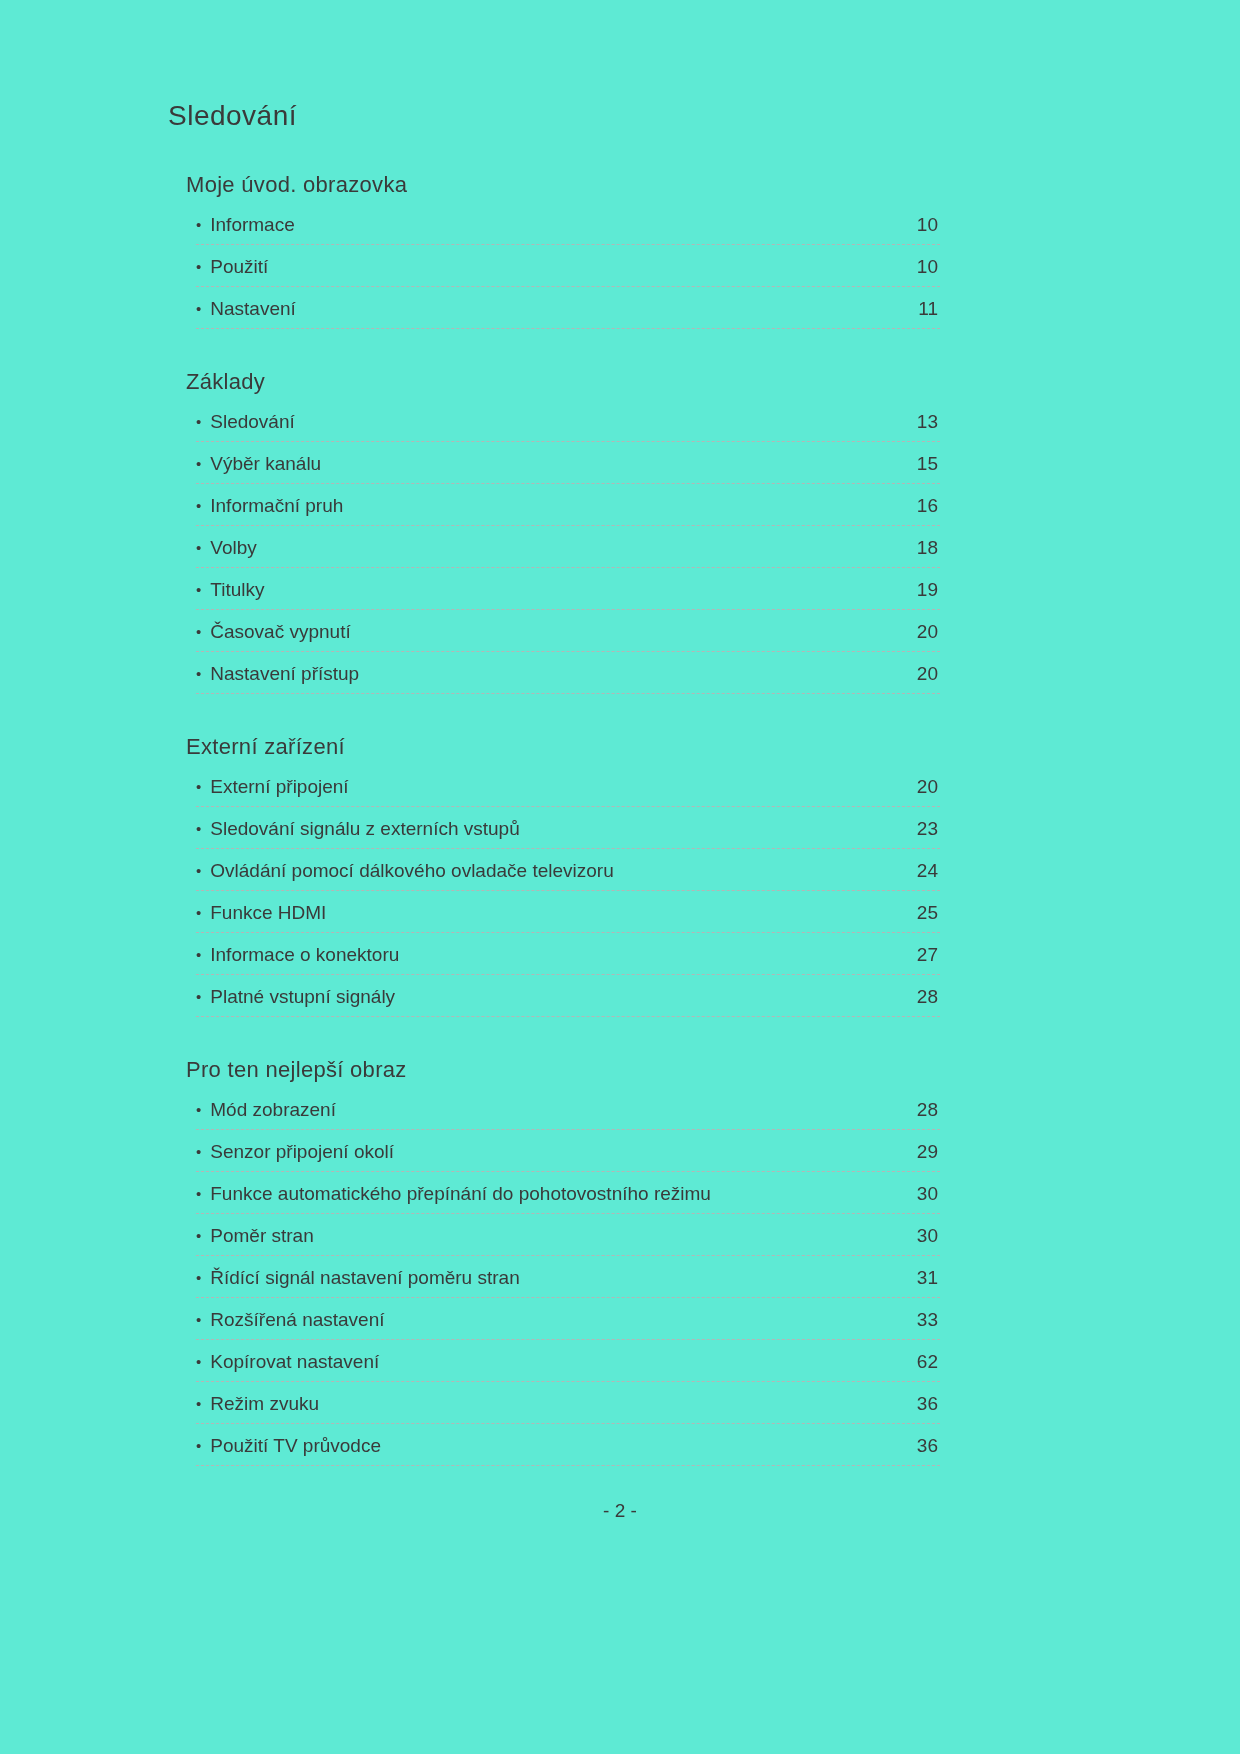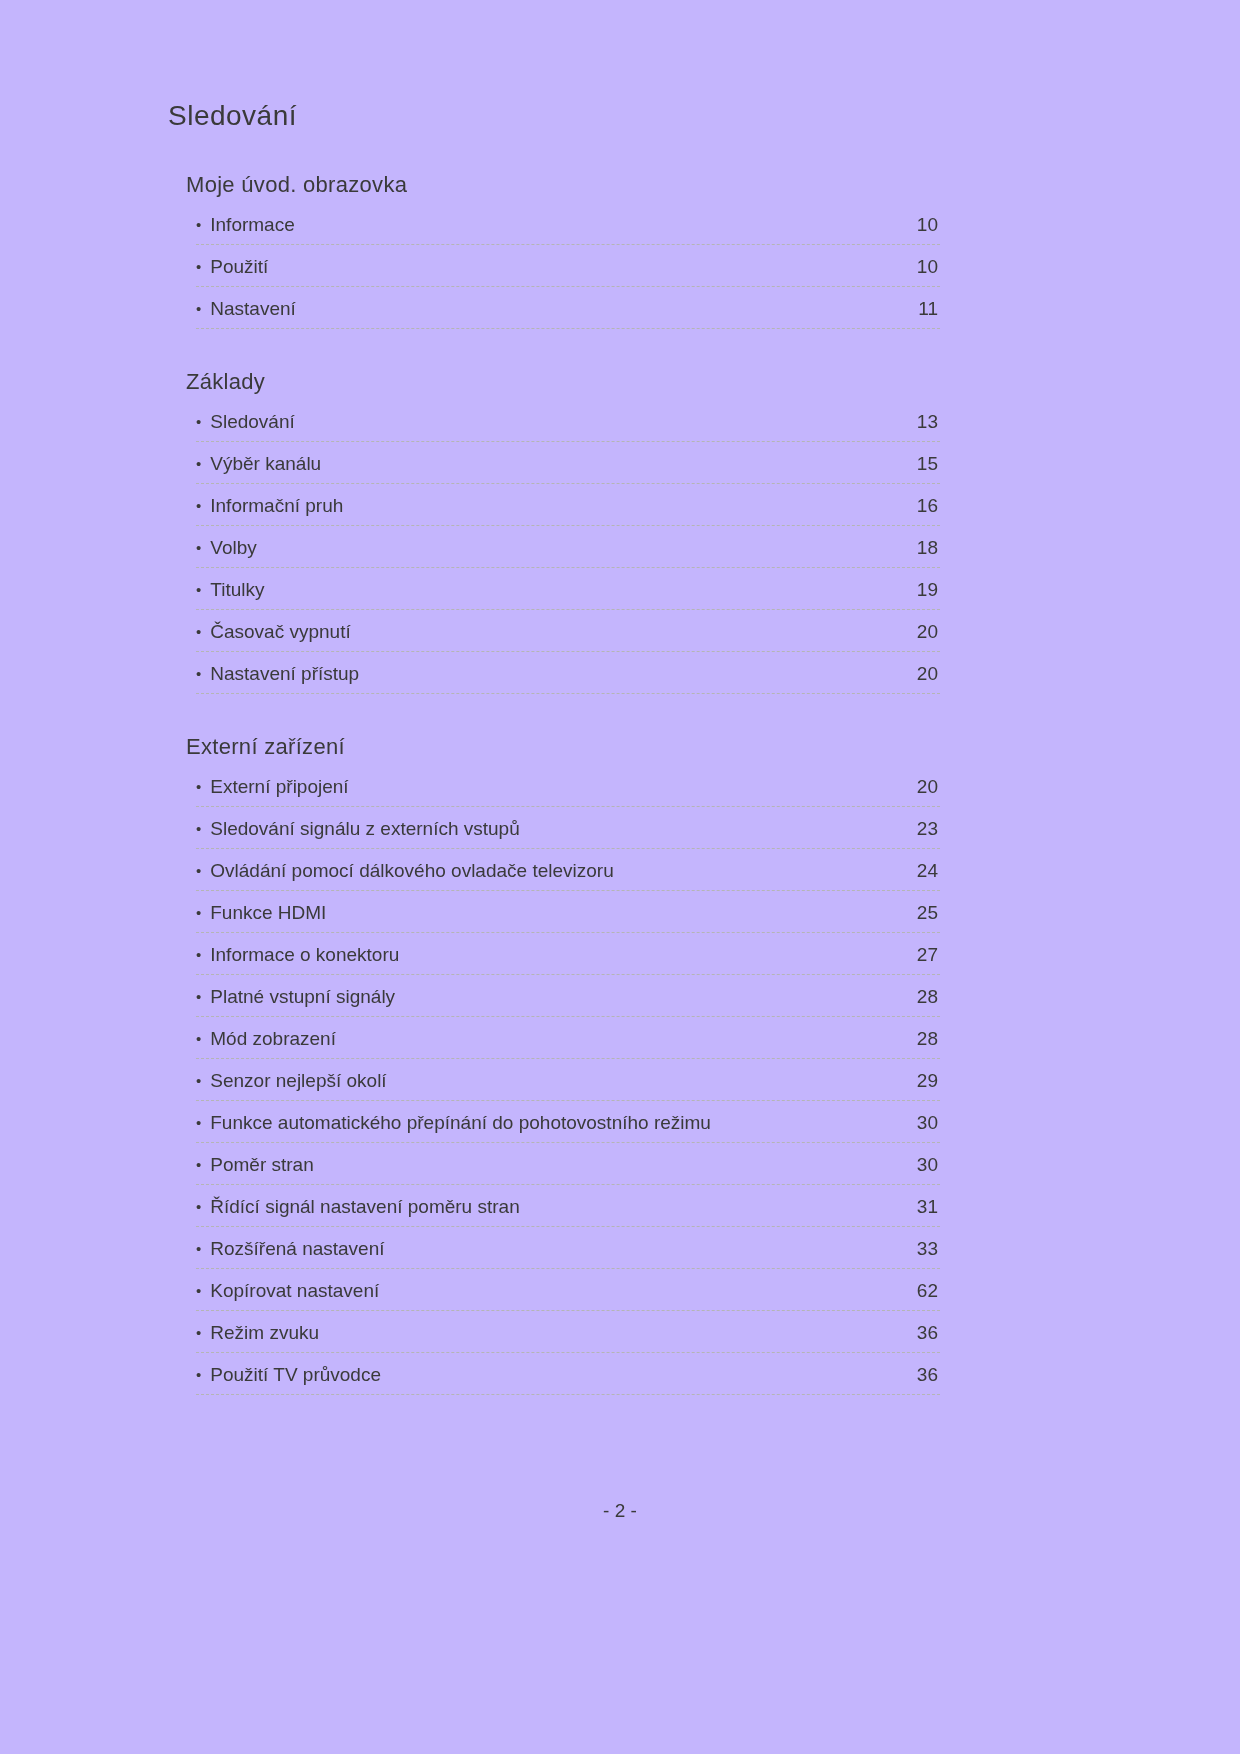--- a/index.html
+++ b/index.html
@@ -5,21 +5,21 @@
   html, body {
     margin: 0;
     padding: 0;
     background: #ffffff;
     font-family: "Liberation Sans", "DejaVu Sans", sans-serif;
   }
   .page {
     position: relative;
     width: 1240px;
     height: 1754px;
-    background: #c4b5fd;
+    background: #5eead4;
     overflow: hidden;
     color: #3a3a3a;
   }
   .content {
     position: absolute;
     top: 100px;
     left: 168px;
     width: 772px;
   }
   .doc-title {
@@ -201,31 +201,32 @@
           </div>
           <div class="toc-row">
             <div class="toc-label">
               <span class="bullet">•</span>
               <span>Platné vstupní signály</span>
             </div>
             <span class="toc-page">28</span>
           </div>
         </div>
         <div class="section">
+          <div class="section-heading">Pro ten nejlepší obraz</div>
           <div class="toc-row">
             <div class="toc-label">
               <span class="bullet">•</span>
               <span>Mód zobrazení</span>
             </div>
             <span class="toc-page">28</span>
           </div>
           <div class="toc-row">
             <div class="toc-label">
               <span class="bullet">•</span>
-              <span>Senzor nejlepší okolí</span>
+              <span>Senzor připojení okolí</span>
             </div>
             <span class="toc-page">29</span>
           </div>
           <div class="toc-row">
             <div class="toc-label">
               <span class="bullet">•</span>
               <span>Funkce automatického přepínání do pohotovostního režimu</span>
             </div>
             <span class="toc-page">30</span>
           </div>

